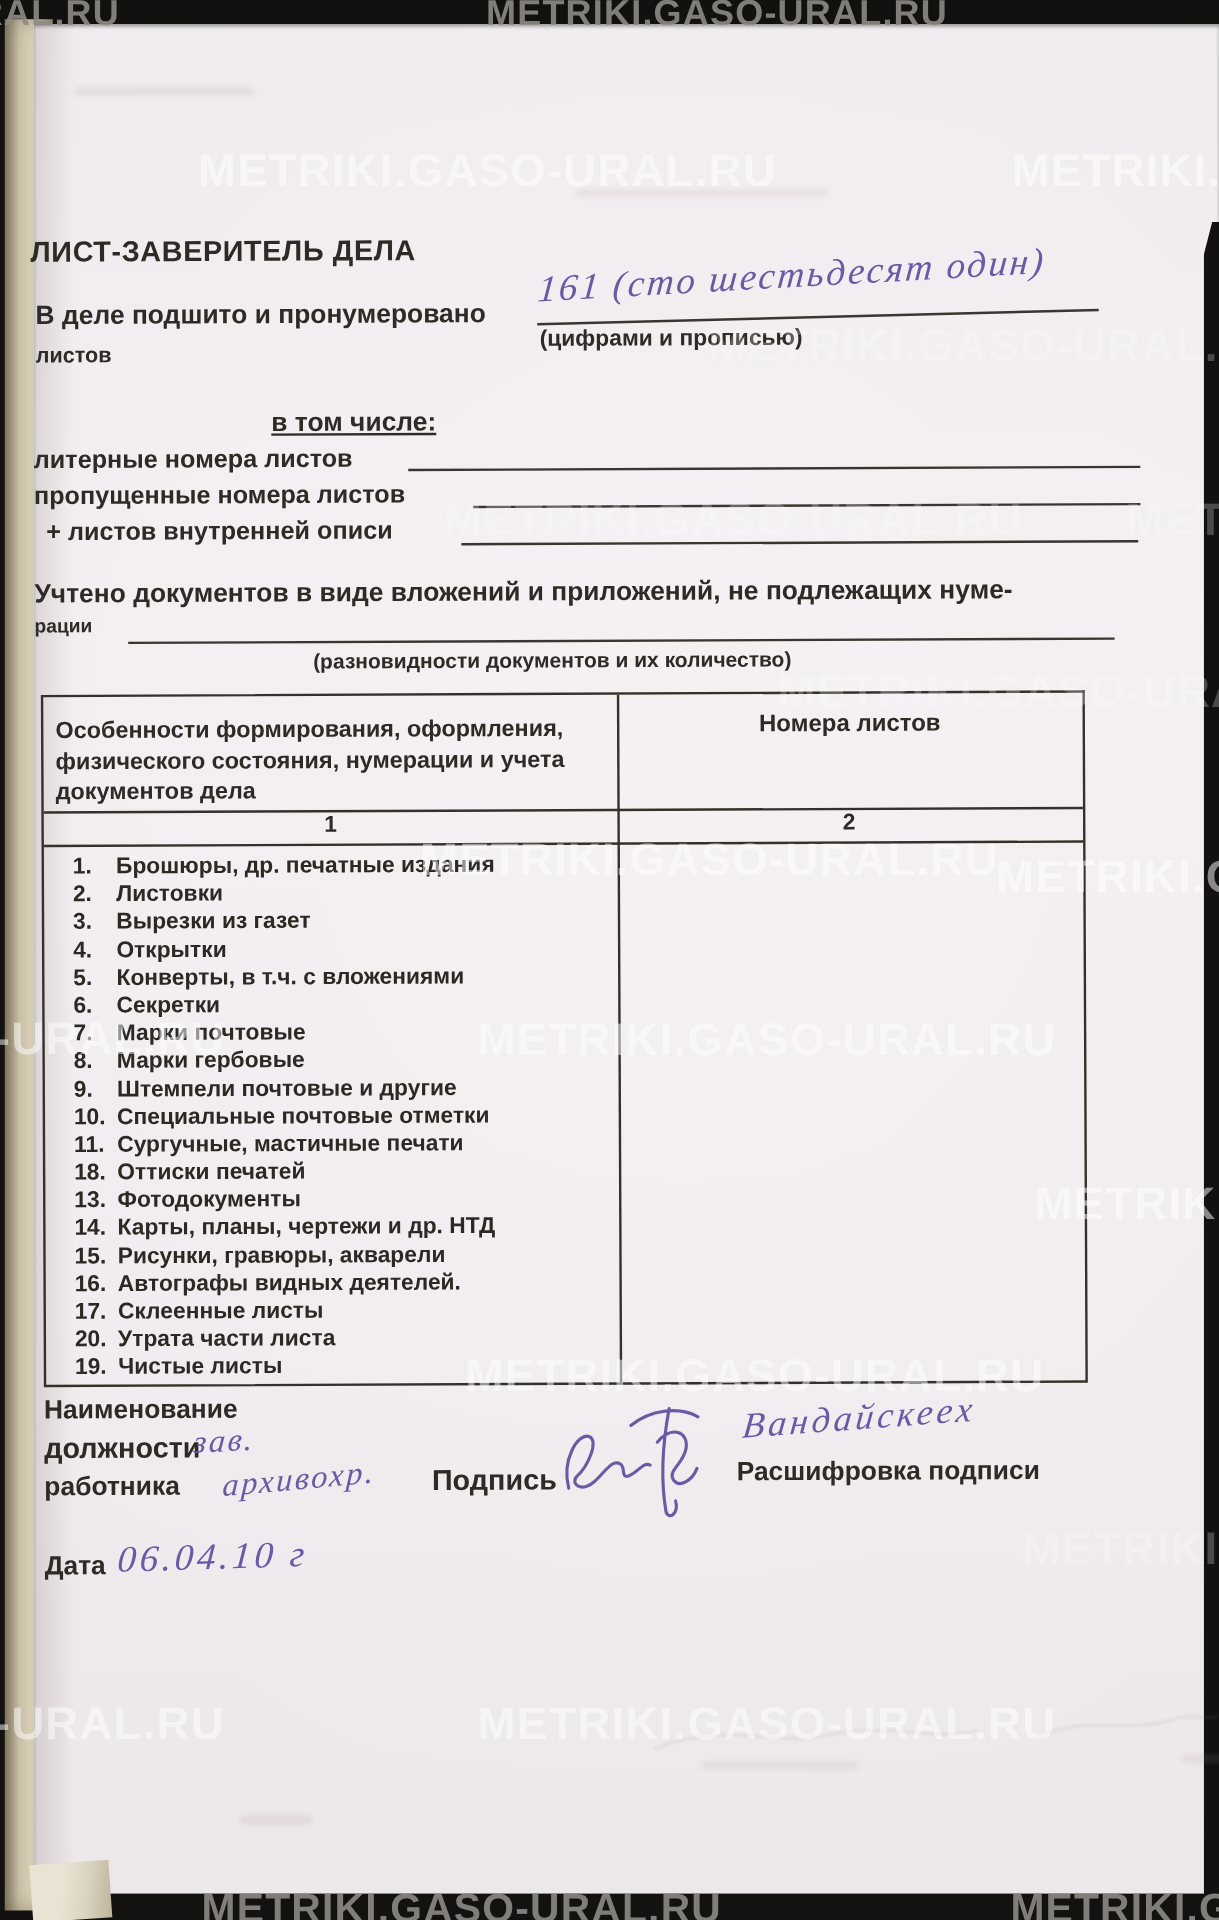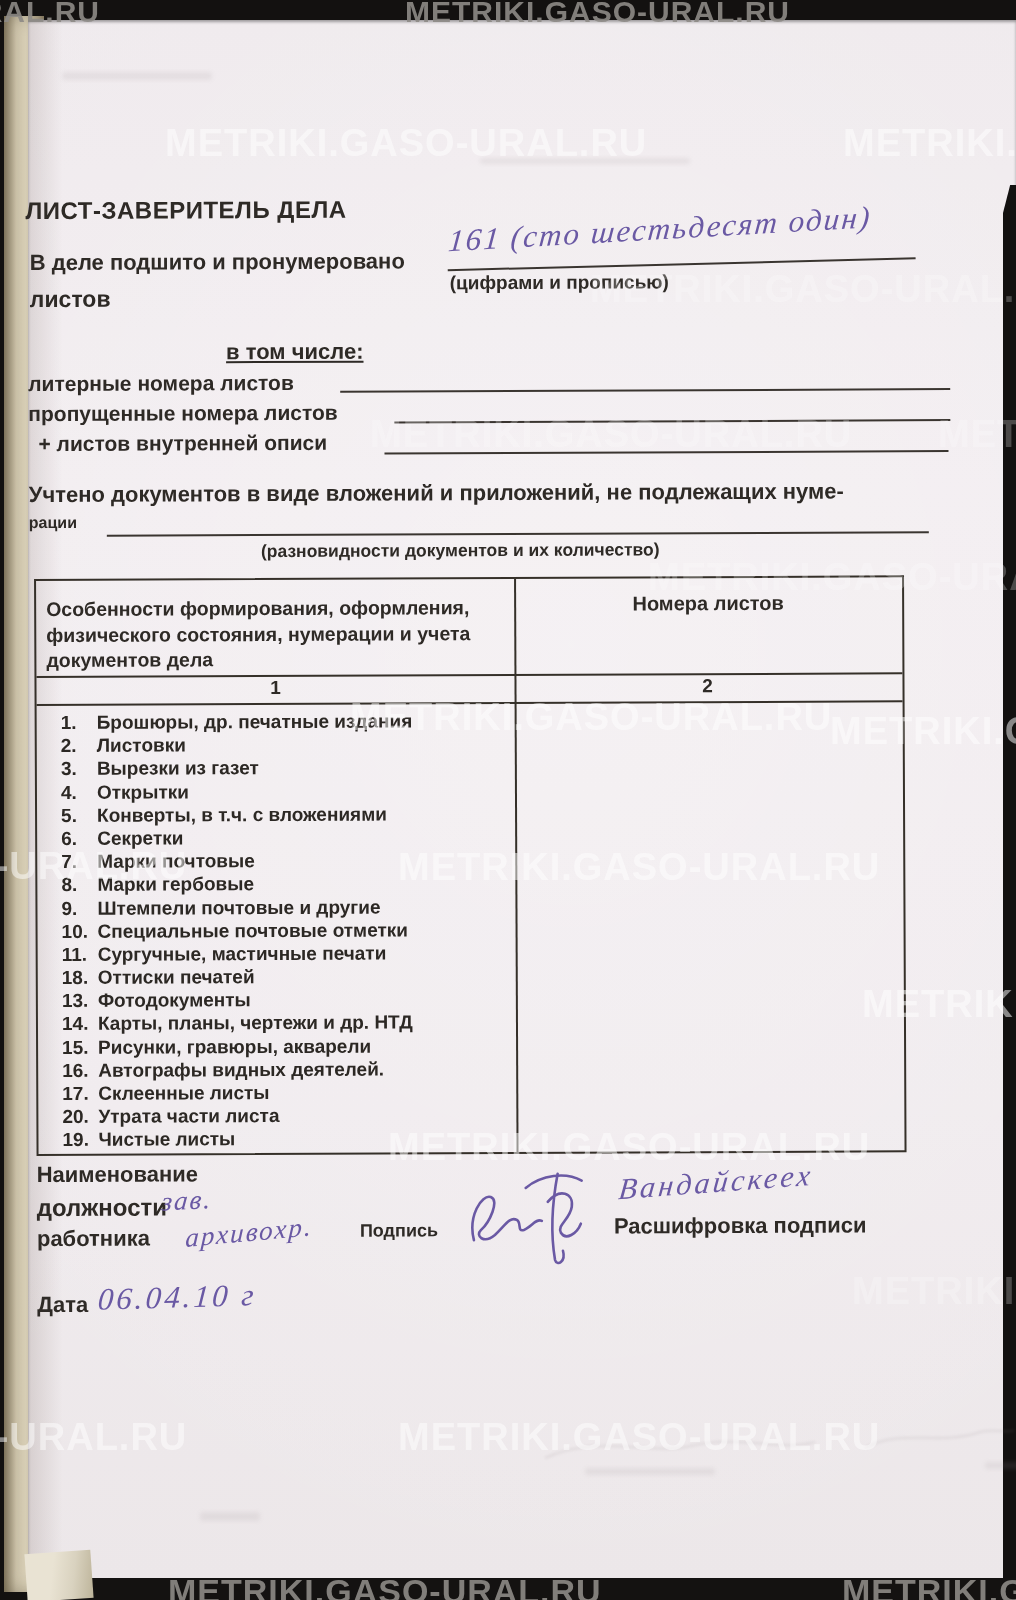--- a/index.html
+++ b/index.html
@@ -78,21 +78,21 @@
   </svg>
 
   <div class="content">
 
     <div class="t" style="left:28px;top:195px;font-size:24px;letter-spacing:.5px">ЛИСТ-ЗАВЕРИТЕЛЬ ДЕЛА</div>
 
     <div class="t" style="left:32px;top:248px;font-size:22px">В деле подшито и пронумеровано</div>
     <div class="hand" style="left:452px;top:212px;font-size:31px">161 (сто шестьдесят один)</div>
     <div class="line" style="left:450px;top:264px;width:468px;transform:rotate(-1.2deg)"></div>
     <div class="t" style="left:452px;top:272px;font-size:19px;font-weight:700">(цифрами и прописью)</div>
-    <div class="t" style="left:32px;top:284px;font-size:23px">листов</div>
+    <div class="t" style="left:32px;top:284px;font-size:18px">листов</div>
 
     <div class="t u" style="left:228px;top:338px;font-size:22px">в том числе:</div>
 
     <div class="t" style="left:30px;top:370px;font-size:21px">литерные номера листов</div>
     <div class="line" style="left:342px;top:390px;width:610px"></div>
     <div class="t" style="left:30px;top:400px;font-size:21px">пропущенные номера листов</div>
     <div class="line" style="left:396px;top:421px;width:556px"></div>
     <div class="t" style="left:40px;top:430px;font-size:21px">+ листов внутренней описи</div>
     <div class="line" style="left:386px;top:452px;width:564px"></div>
 
@@ -189,21 +189,21 @@
       </div>
     </div>
 
     <div class="t" style="left:35px;top:1160px;font-size:22px">Наименование</div>
     <div class="t" style="left:35px;top:1192px;font-size:24px">должности</div>
     <div class="t" style="left:35px;top:1224px;font-size:22px">работника</div>
 
     <div class="hand" style="left:160px;top:1184px;font-size:27px">зав.</div>
     <div class="hand" style="left:184px;top:1216px;font-size:27px;transform:skewX(-8deg) rotate(-5deg)">архивохр.</div>
 
-    <div class="t" style="left:358px;top:1220px;font-size:18px">Подпись</div>
+    <div class="t" style="left:358px;top:1220px;font-size:24px">Подпись</div>
 
     <svg class="sig" style="left:458px;top:1168px" width="150" height="100" viewBox="0 0 150 100">
       <g stroke="#6a59a4" stroke-width="2.6" fill="none" stroke-linecap="round">
         <path d="M14,72 C8,48 22,26 31,29 C40,32 30,54 21,62 C15,68 24,76 35,67 C45,58 50,48 57,52 C62,55 57,64 64,62 C72,59 76,50 82,53"></path>
         <path d="M98,6 C93,32 90,62 95,92 C97,99 106,94 103,83"></path>
         <path d="M88,34 C100,20 114,25 112,39 C110,52 97,57 101,65 C106,73 117,66 121,56"></path>
         <path d="M66,20 C82,7 106,4 122,13"></path>
       </g>
     </svg>
 

